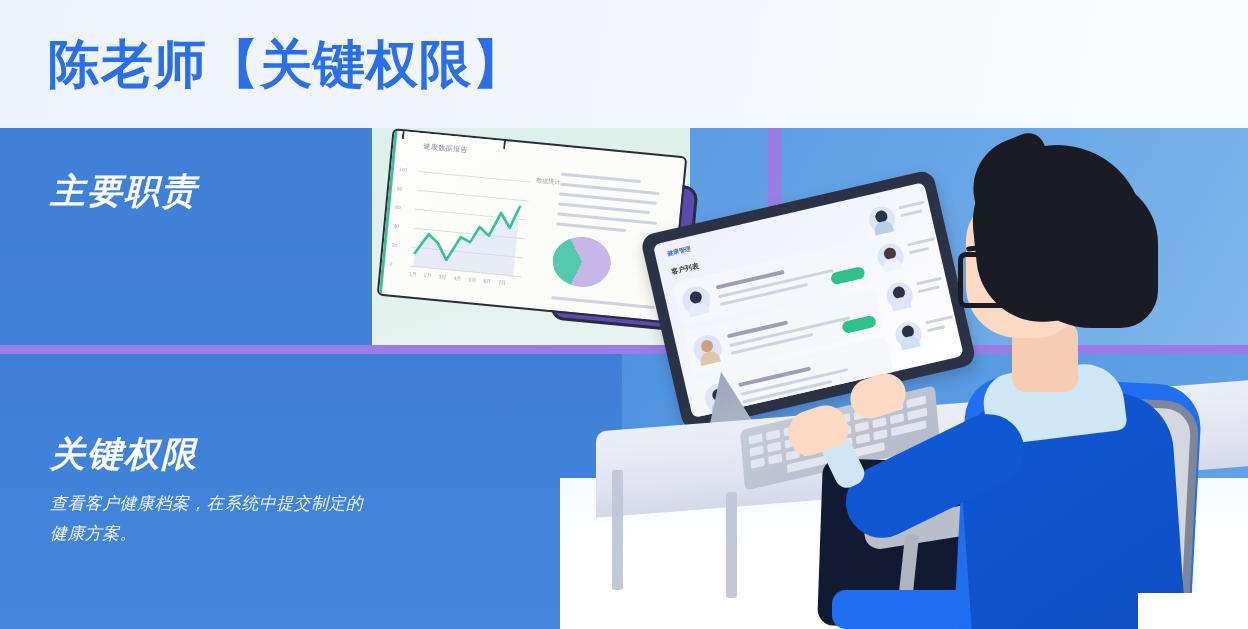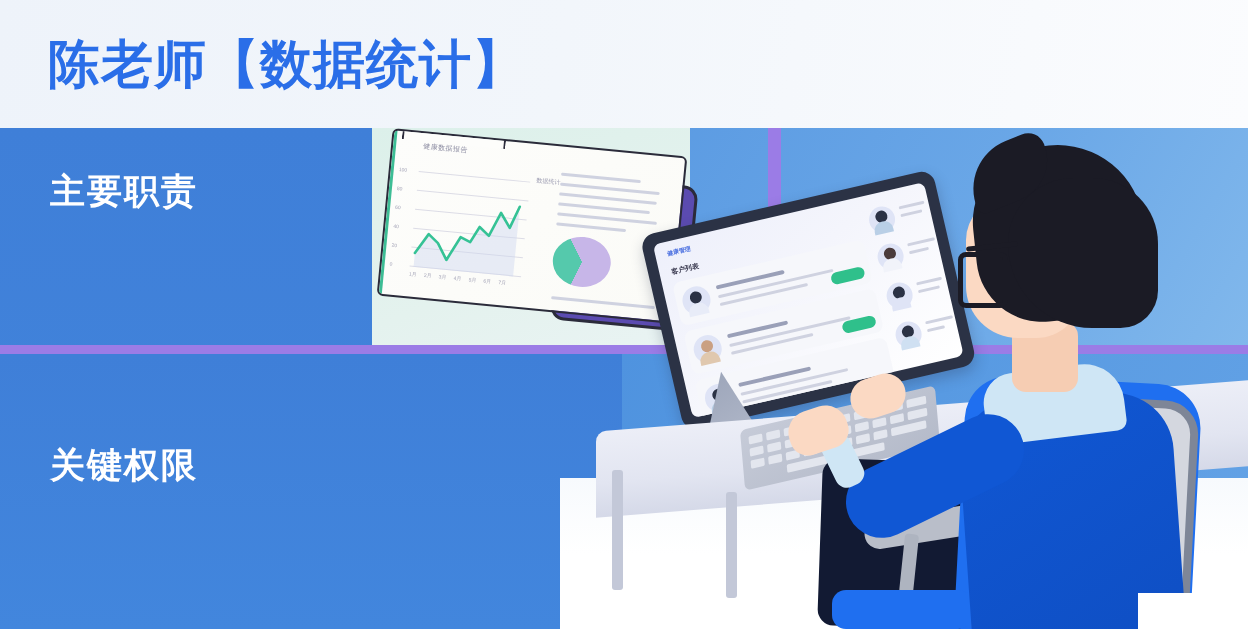--- a/index.html
+++ b/index.html
@@ -52,30 +52,30 @@
   }
   .bg-white-floor{
     position:absolute;left:560px;top:478px;width:688px;height:151px;
     background:linear-gradient(180deg,#f7fafd 0%,#ffffff 50%);
   }
   .bg-white-corner{
     position:absolute;right:0;bottom:0;width:110px;height:36px;background:#ffffff;
   }
 
   
-  .panel{position:absolute;left:50px;width:330px;}
+  .panel{position:absolute;left:50px;width:330px;font-style:italic;}
   .panel-heading{
     font-size:35px;font-weight:bold;color:#ffffff;
     line-height:42px;letter-spacing:2px;margin:0 0 14px 0;
   }
   .panel-body{
     font-size:17px;color:#f0f5fc;line-height:30px;letter-spacing:0.4px;margin:0;
   }
   #panel-duties{top:170px;}
-  #panel-permissions{top:444px;}
+  #panel-permissions{top:433px;}
 
   
   .report-wrap{position:absolute;left:378px;top:138px;width:316px;height:196px;}
   .report-shadow{
     position:absolute;left:178px;top:42px;width:130px;height:140px;
     background:#5b4bb0;border:3px solid #2b2b3a;border-radius:14px;
     transform:rotate(5.5deg);
   }
   .report-card{
     position:absolute;left:6px;top:4px;width:292px;height:164px;
@@ -453,24 +453,25 @@
     <div class="glasses-lens"></div>
     <div class="arm"></div>
     <div class="cuff"></div>
     <div class="hand"></div>
     <div class="hand2"></div>
   </div>
 
   <div class="bg-white-corner"></div>
 
   <div class="header">
-    <div class="header-title">陈老师【数据统计】</div>
+    <div class="header-title">陈老师【关键权限】</div>
   </div>
 
   <div class="panel" id="panel-duties">
     <h2 class="panel-heading">主要职责</h2>
   </div>
 
   <div class="panel" id="panel-permissions">
     <h2 class="panel-heading">关键权限</h2>
+    <p class="panel-body">查看客户健康档案，在系统中提交制定的健康方案。</p>
   </div>
 
 </div>
 
 </body></html>

